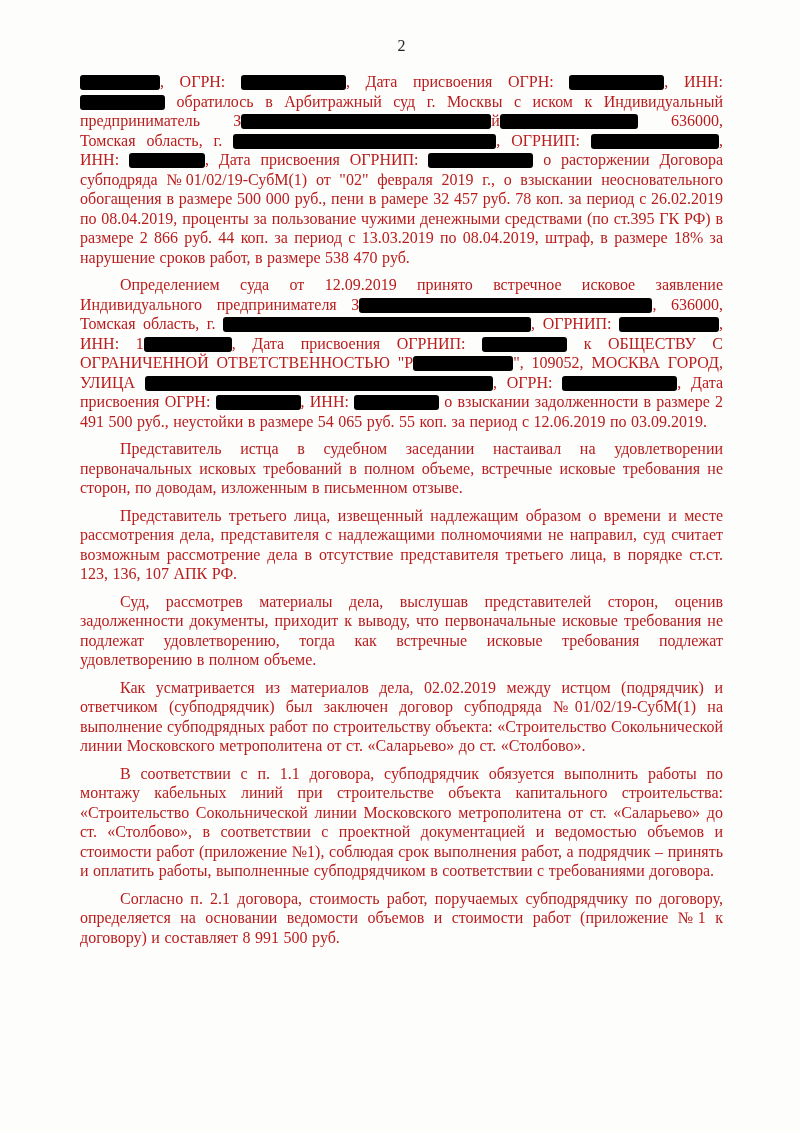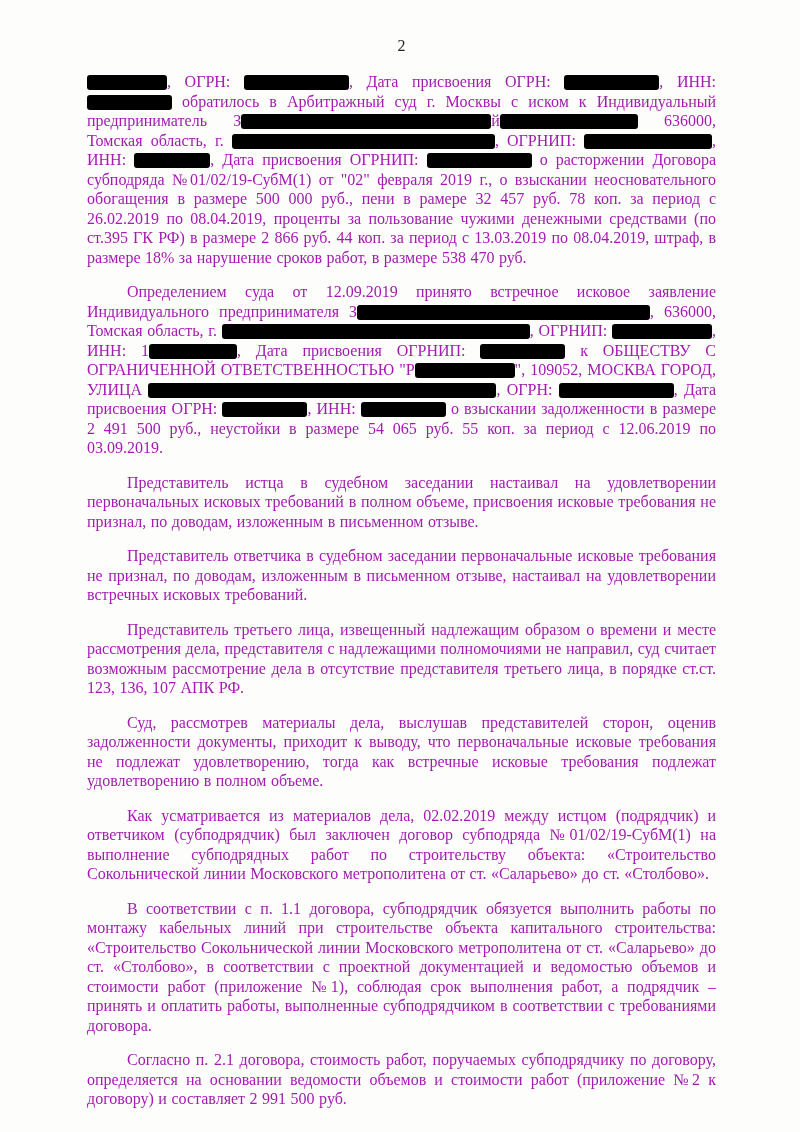--- a/index.html
+++ b/index.html
@@ -22,48 +22,47 @@
     background: #fdfdfc;
   }
   .page-number {
     text-align: center;
     font-size: 16px;
     line-height: 19px;
     margin-bottom: 17px;
     color: #262522;
   }
   .doc-body p.para {
-    margin: 15px;
+    margin: 8px;
     font-size: 16px;
     line-height: 19.5px;
     text-align: justify;
     text-justify: inter-word;
     word-spacing: 0.5px;
-    color: #a21caf;
+    color: #b91c1c;
   }
   .doc-body p.para.indent {
     text-indent: 40px;
   }
   .redaction {
     display: inline-block;
     height: 15px;
     background: #000;
     border-radius: 3px;
     vertical-align: -3px;
   }
 </style>
 </head>
 <body>
 
 <div class="page">
   <div class="page-number">2</div>
   <div class="doc-body">
       <p class="para"><span class="redaction" style="width: 80px; background: rgb(0, 0, 0);"></span><span>, ОГРН: </span><span class="redaction" style="width: 105px; background: rgb(0, 0, 0);"></span><span>, Дата присвоения ОГРН: </span><span class="redaction" style="width: 95px; background: rgb(0, 0, 0);"></span><span>, ИНН: </span><span class="redaction" style="width: 85px; background: rgb(0, 0, 0);"></span><span> обратилось в Арбитражный суд г. Москвы с иском к Индивидуальный предприниматель З</span><span class="redaction" style="width: 250px; background: rgb(0, 0, 0);"></span><span>й</span><span class="redaction" style="width: 138px; background: rgb(0, 0, 0);"></span><span> 636000, Томская область, г. </span><span class="redaction" style="width: 263px; background: rgb(0, 0, 0);"></span><span>, ОГРНИП: </span><span class="redaction" style="width: 128px; background: rgb(0, 0, 0);"></span><span>, ИНН: </span><span class="redaction" style="width: 76px; background: rgb(0, 0, 0);"></span><span>, Дата присвоения ОГРНИП: </span><span class="redaction" style="width: 105px; background: rgb(0, 0, 0);"></span><span> о расторжении Договора субподряда №01/02/19-СубМ(1) от "02" февраля 2019 г., о взыскании неосновательного обогащения в размере 500 000 руб., пени в рамере 32 457 руб. 78 коп. за период с 26.02.2019 по 08.04.2019, проценты за пользование чужими денежными средствами (по ст.395 ГК РФ) в размере 2 866 руб. 44 коп. за период с 13.03.2019 по 08.04.2019, штраф, в размере 18% за нарушение сроков работ, в размере 538 470 руб.</span></p>
       <p class="para indent"><span>Определением суда от 12.09.2019 принято встречное исковое заявление Индивидуального предпринимателя З</span><span class="redaction" style="width: 293px; background: rgb(0, 0, 0);"></span><span>, 636000, Томская область, г. </span><span class="redaction" style="width: 308px; background: rgb(0, 0, 0);"></span><span>, ОГРНИП: </span><span class="redaction" style="width: 100px; background: rgb(0, 0, 0);"></span><span>, ИНН: 1</span><span class="redaction" style="width: 88px; background: rgb(0, 0, 0);"></span><span>, Дата присвоения ОГРНИП: </span><span class="redaction" style="width: 85px; background: rgb(0, 0, 0);"></span><span> к ОБЩЕСТВУ С ОГРАНИЧЕННОЙ ОТВЕТСТВЕННОСТЬЮ "Р</span><span class="redaction" style="width: 100px; background: rgb(0, 0, 0);"></span><span>", 109052, МОСКВА ГОРОД, УЛИЦА </span><span class="redaction" style="width: 348px; background: rgb(0, 0, 0);"></span><span>, ОГРН: </span><span class="redaction" style="width: 115px; background: rgb(0, 0, 0);"></span><span>, Дата присвоения ОГРН: </span><span class="redaction" style="width: 85px; background: rgb(0, 0, 0);"></span><span>, ИНН: </span><span class="redaction" style="width: 85px; background: rgb(0, 0, 0);"></span><span> о взыскании задолженности в размере 2 491 500 руб., неустойки в размере 54 065 руб. 55 коп. за период с 12.06.2019 по 03.09.2019.</span></p>
-      <p class="para indent"><span>Представитель истца в судебном заседании настаивал на удовлетворении первоначальных исковых требований в полном объеме, присвоения исковые требования не признал, по доводам, изложенным в письменном отзыве.</span></p>
-      <p class="para indent"><span>Представитель ответчика в судебном заседании первоначальные исковые требования не признал, по доводам, изложенным в письменном отзыве, настаивал на удовлетворении встречных исковых требований.</span></p>
+      <p class="para indent"><span>Представитель истца в судебном заседании настаивал на удовлетворении первоначальных исковых требований в полном объеме, встречные исковые требования не сторон, по доводам, изложенным в письменном отзыве.</span></p>
       <p class="para indent"><span>Представитель третьего лица, извещенный надлежащим образом о времени и месте рассмотрения дела, представителя с надлежащими полномочиями не направил, суд считает возможным рассмотрение дела в отсутствие представителя третьего лица, в порядке ст.ст. 123, 136, 107 АПК РФ.</span></p>
       <p class="para indent"><span>Суд, рассмотрев материалы дела, выслушав представителей сторон, оценив задолженности документы, приходит к выводу, что первоначальные исковые требования не подлежат удовлетворению, тогда как встречные исковые требования подлежат удовлетворению в полном объеме.</span></p>
       <p class="para indent"><span>Как усматривается из материалов дела, 02.02.2019 между истцом (подрядчик) и ответчиком (субподрядчик) был заключен договор субподряда №01/02/19-СубМ(1) на выполнение субподрядных работ по строительству объекта: «Строительство Сокольнической линии Московского метрополитена от ст. «Саларьево» до ст. «Столбово».</span></p>
       <p class="para indent"><span>В соответствии с п. 1.1 договора, субподрядчик обязуется выполнить работы по монтажу кабельных линий при строительстве объекта капитального строительства: «Строительство Сокольнической линии Московского метрополитена от ст. «Саларьево» до ст. «Столбово», в соответствии с проектной документацией и ведомостью объемов и стоимости работ (приложение №1), соблюдая срок выполнения работ, а подрядчик – принять и оплатить работы, выполненные субподрядчиком в соответствии с требованиями договора.</span></p>
-      <p class="para indent"><span>Согласно п. 2.1 договора, стоимость работ, поручаемых субподрядчику по договору, определяется на основании ведомости объемов и стоимости работ (приложение №2 к договору) и составляет 2 991 500 руб.</span></p>
+      <p class="para indent"><span>Согласно п. 2.1 договора, стоимость работ, поручаемых субподрядчику по договору, определяется на основании ведомости объемов и стоимости работ (приложение №1 к договору) и составляет 8 991 500 руб.</span></p>
     </div>
 </div>
 
 </body></html>

